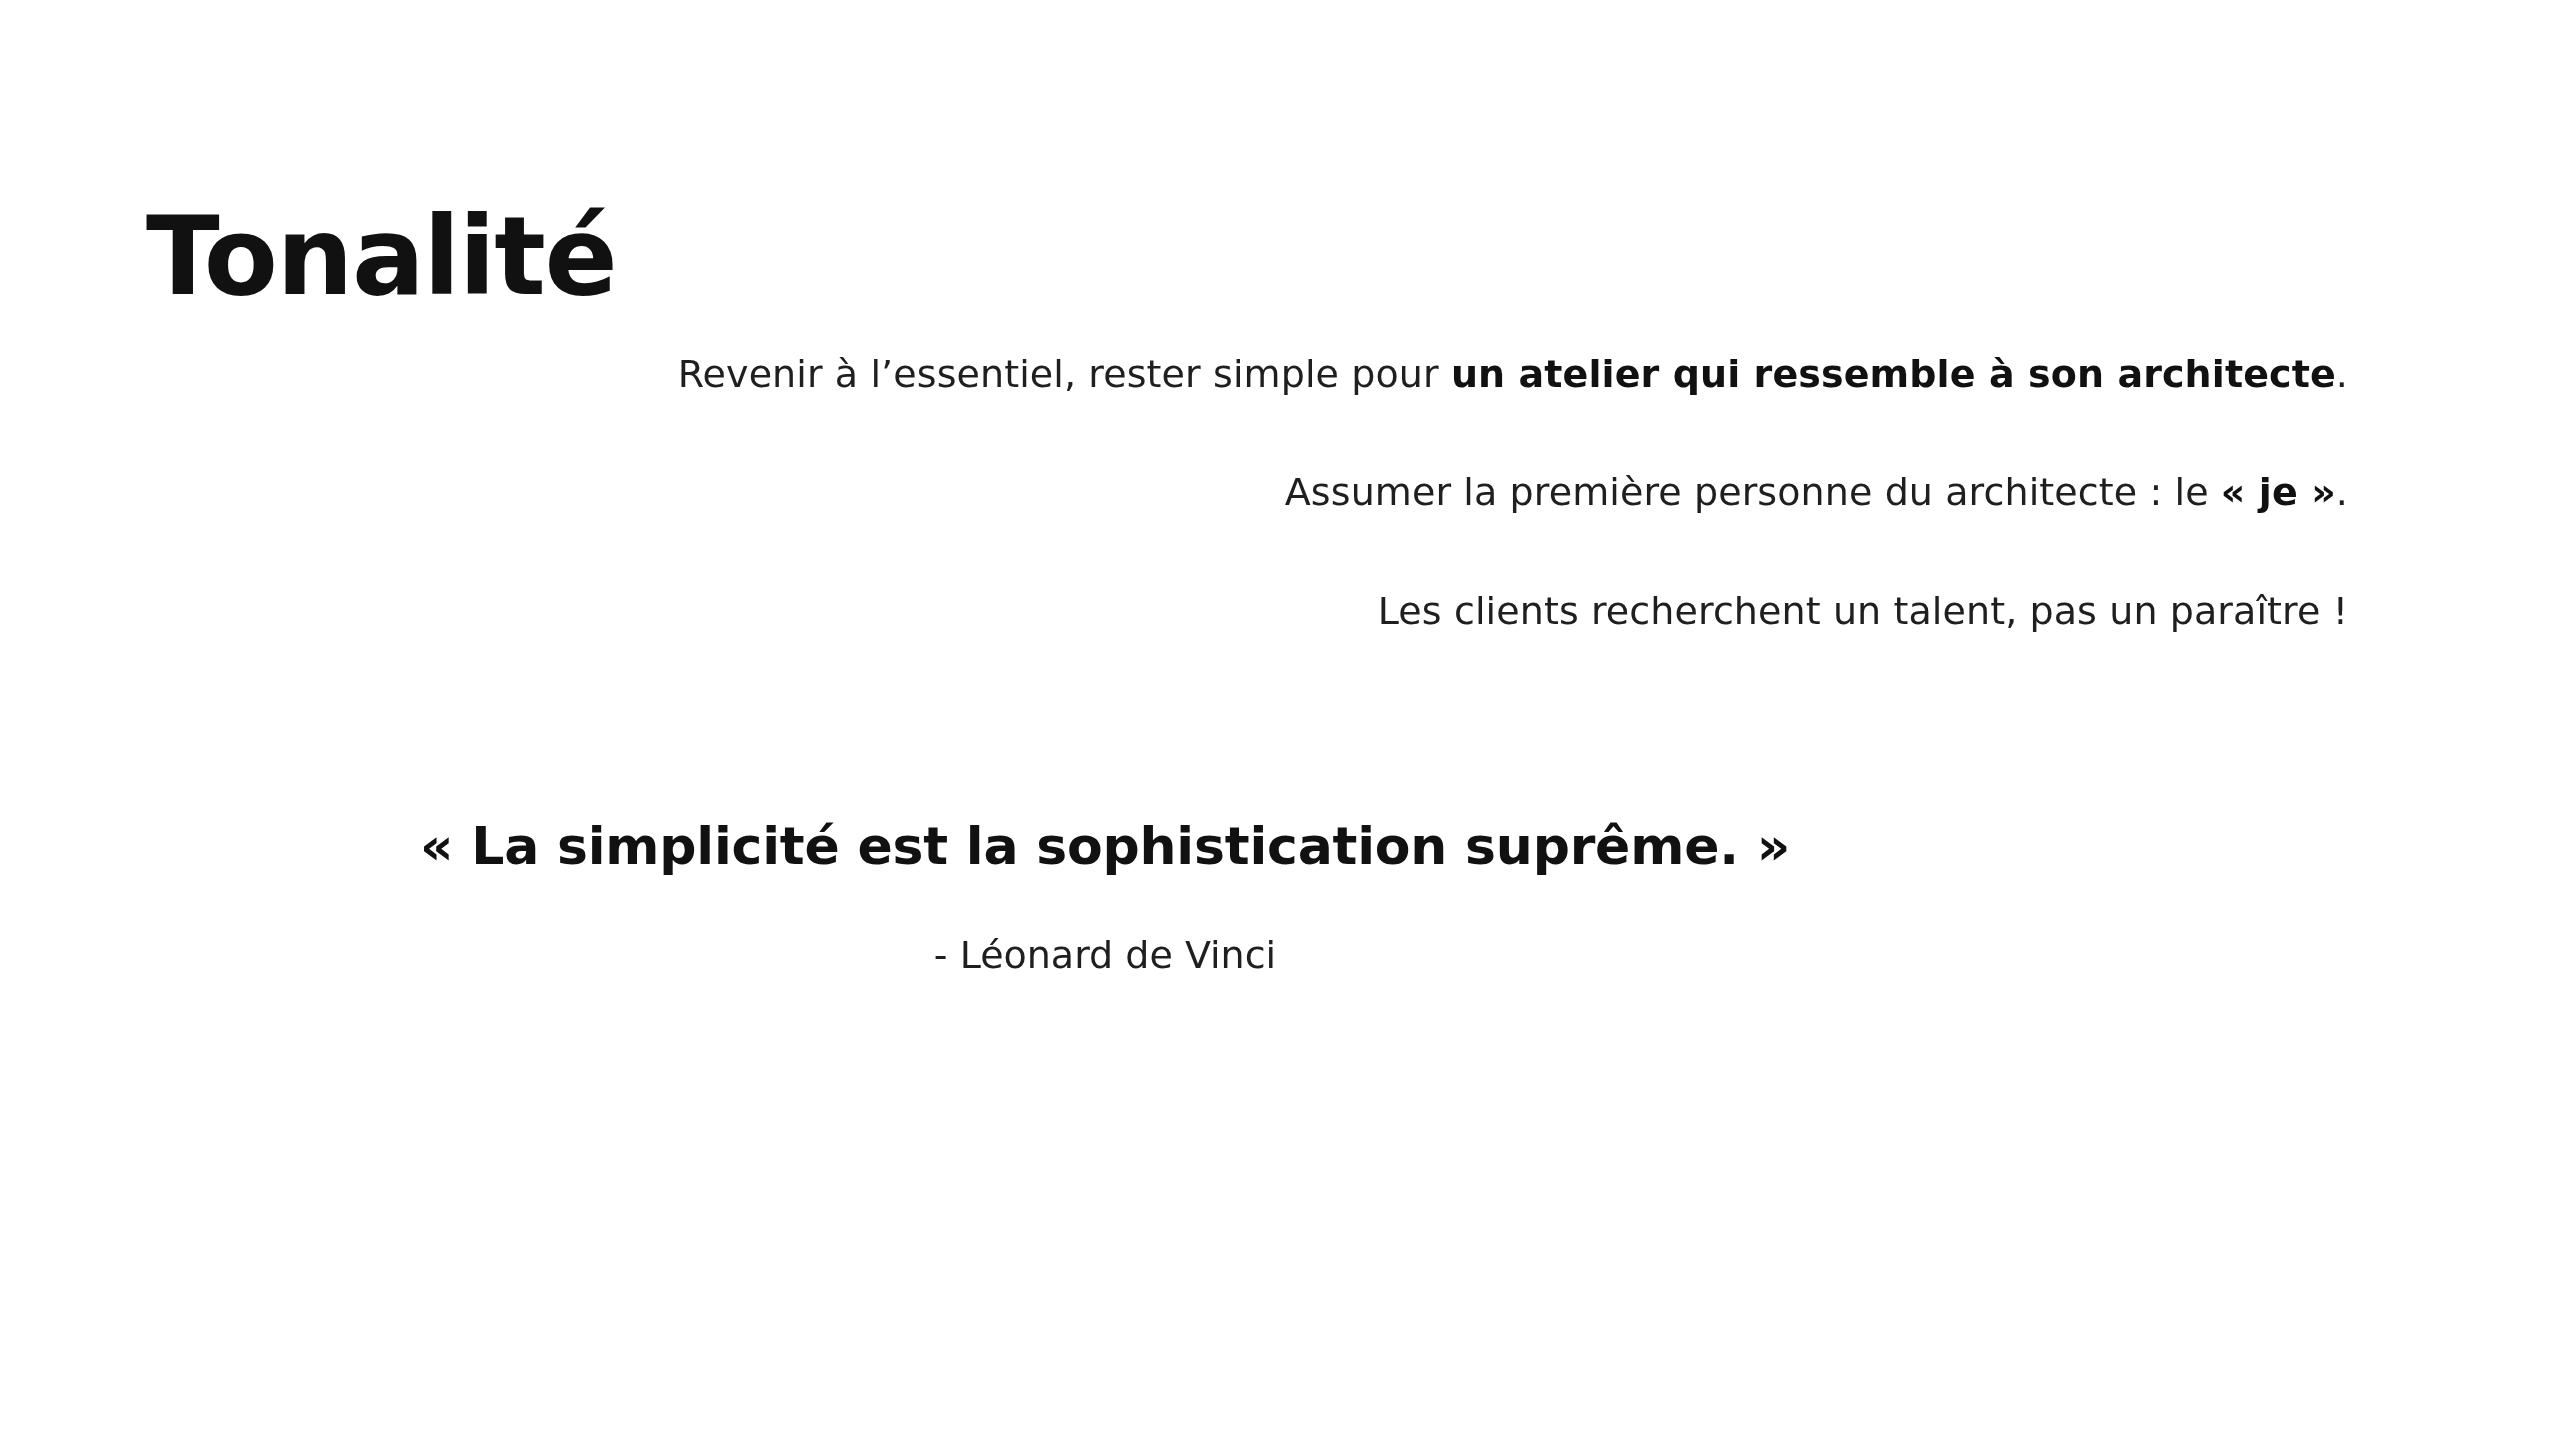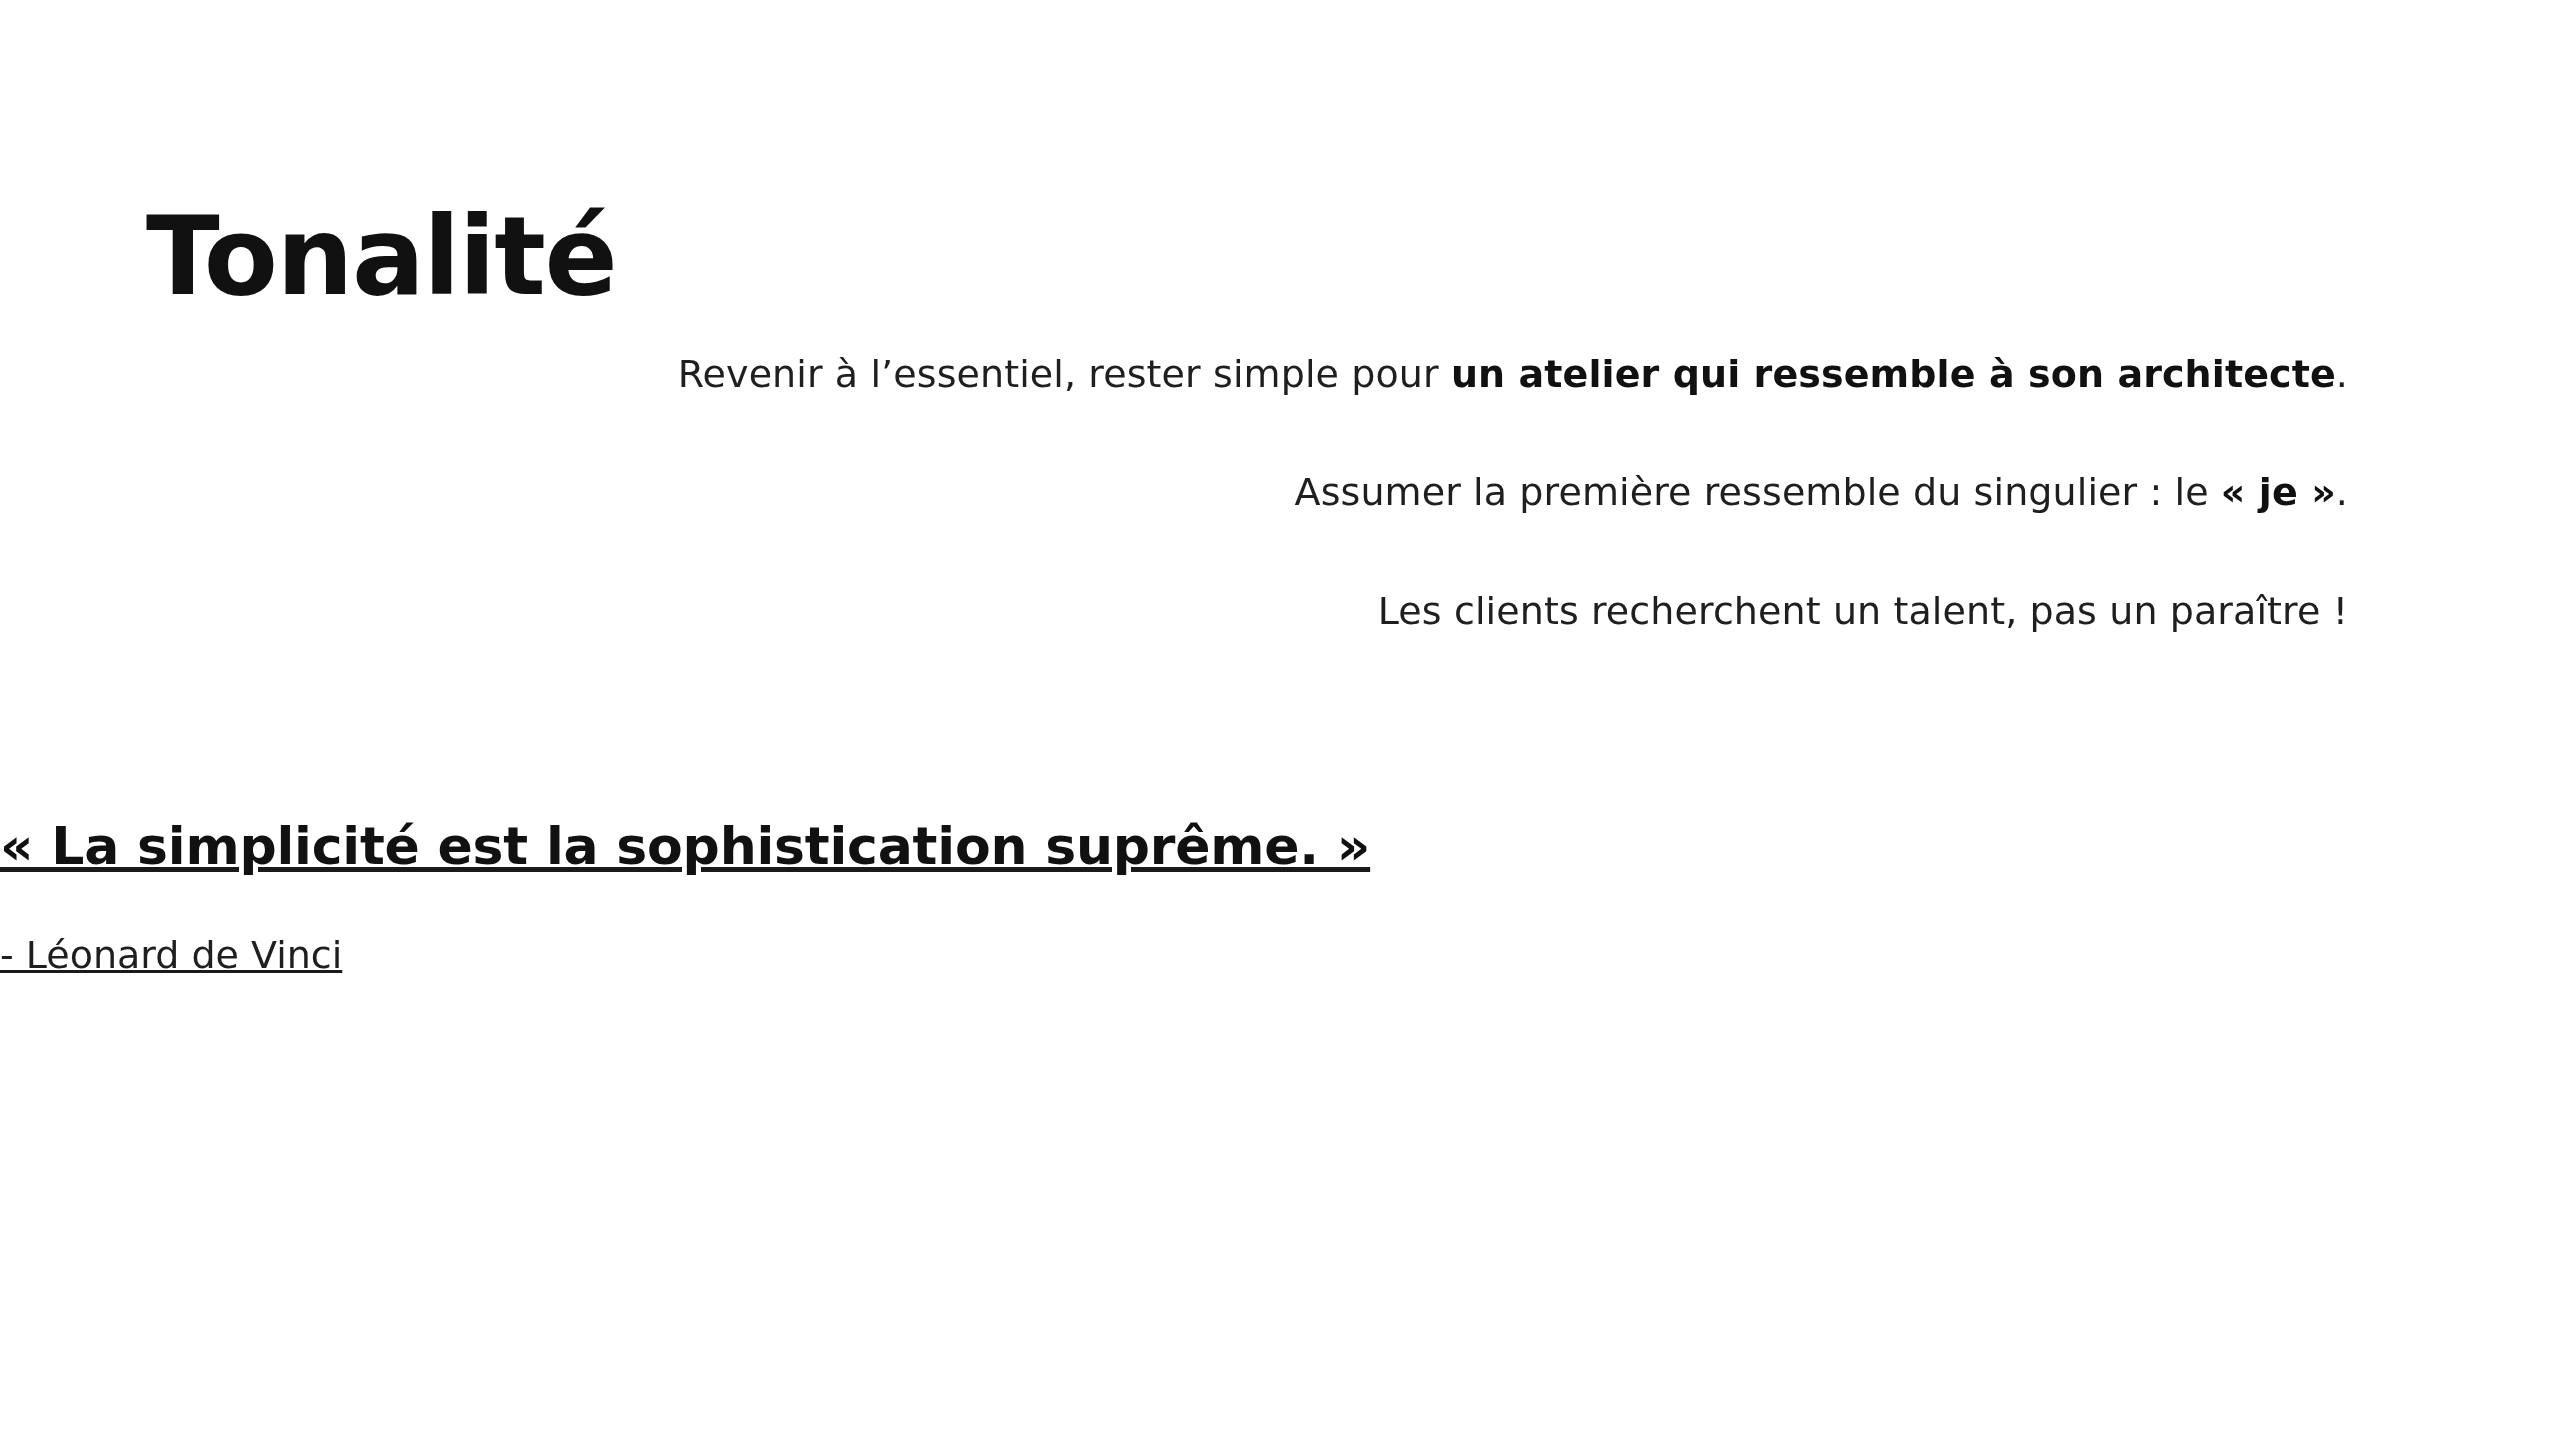--- a/index.html
+++ b/index.html
@@ -52,22 +52,21 @@
   }
   .para b {
     font-weight: 700;
     color: #111111;
   }
   .quote-block {
     position: absolute;
     left: 0;
     top: 815px;
     width: 2210px;
-    text-align: left;
-    text-decoration: underline;
+    text-align: center;
   }
   .quote {
     font-size: 52px;
     font-weight: 700;
     color: #111111;
     letter-spacing: -0.2px;
     line-height: 1.2;
     margin: 0;
   }
   .attribution {
@@ -85,21 +84,21 @@
 
   <h1 class="title">Tonalité</h1>
 
   <div class="body-block">
 
     <p class="para">
       <span>Revenir à l’essentiel, rester simple pour </span><b>un atelier qui ressemble à son architecte</b><span>.</span>
     </p>
 
     <p class="para">
-      <span>Assumer la première ressemble du singulier : le </span><b>« je »</b><span>.</span>
+      <span>Assumer la première personne du architecte : le </span><b>« je »</b><span>.</span>
     </p>
 
     <p class="para">
       <span>Les clients recherchent un talent, pas un paraître !</span>
     </p>
 
   </div>
 
   <div class="quote-block">
     <p class="quote">« La simplicité est la sophistication suprême. »</p>

